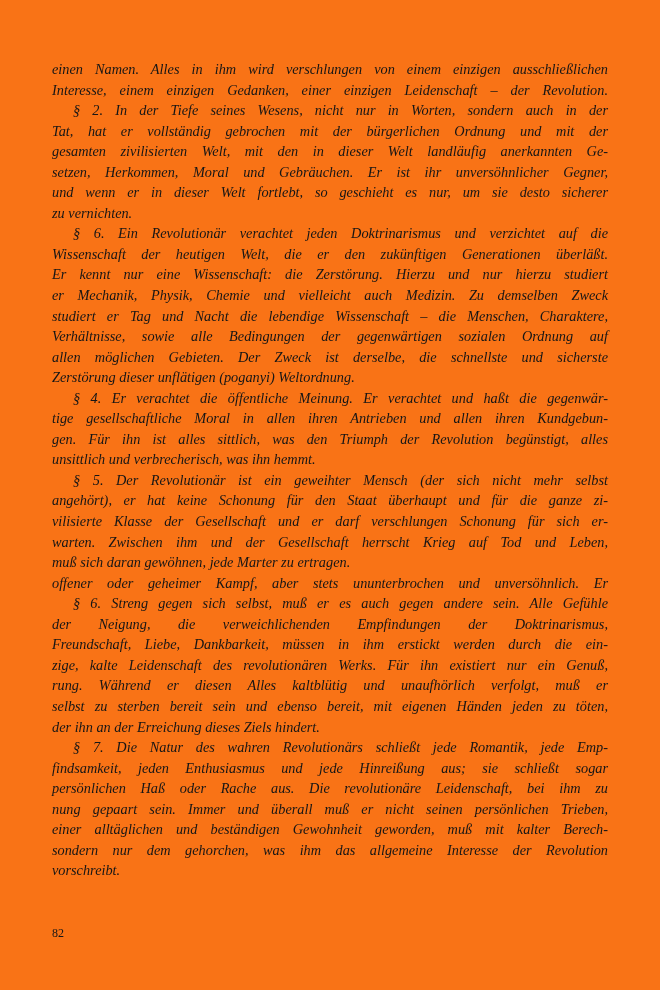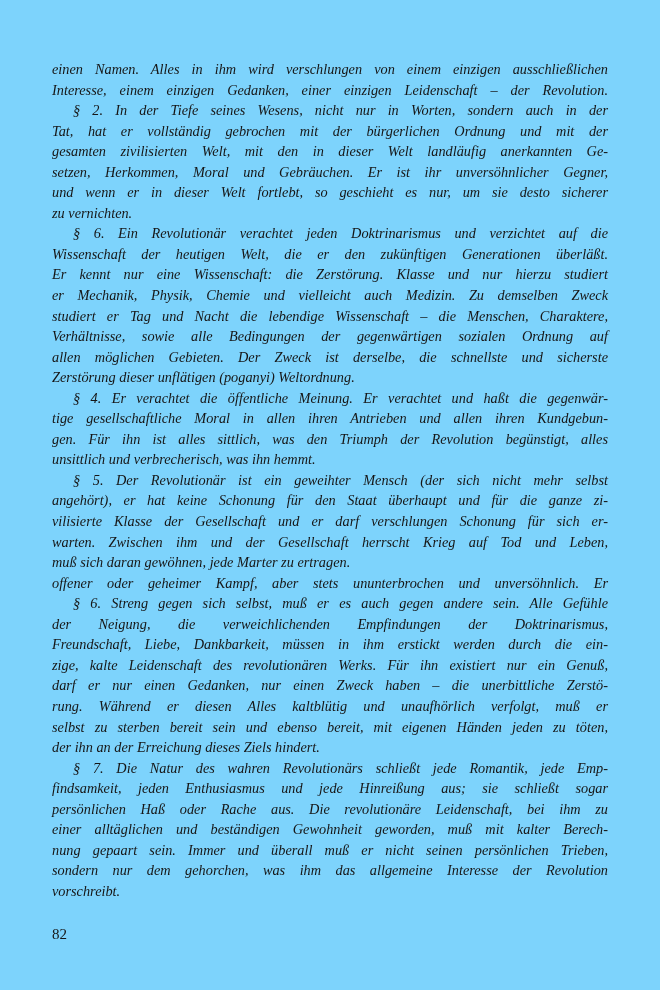--- a/index.html
+++ b/index.html
@@ -4,21 +4,21 @@
 <style>
   html, body {
     margin: 0;
     padding: 0;
     background: #ffffff;
   }
   .page {
     position: relative;
     width: 660px;
     height: 990px;
-    background: #7dd3fc;
+    background: #f97316;
     overflow: hidden;
     font-family: "Liberation Serif", "DejaVu Serif", serif;
     color: #161616;
   }
   .text-block {
     position: absolute;
     left: 52px;
     top: 59px;
     width: 556px;
     font-style: italic;
@@ -36,21 +36,21 @@
     text-align-last: justify;
   }
   .para.indent .line:first-child {
     text-indent: 21px;
   }
   .page-number {
     position: absolute;
     left: 52px;
     top: 926px;
     font-style: normal;
-    font-size: 15px;
+    font-size: 12px;
     color: #161616;
   }
 </style>
 </head>
 <body>
 
 <div class="page">
   <div class="text-block" id="paragraphs">
       <div class="para">
         <div class="line just">einen Namen. Alles in ihm wird verschlungen von einem einzigen ausschließlichen</div>
@@ -60,21 +60,21 @@
         <div class="line just">§ 2. In der Tiefe seines Wesens, nicht nur in Worten, sondern auch in der</div>
         <div class="line just">Tat, hat er vollständig gebrochen mit der bürgerlichen Ordnung und mit der</div>
         <div class="line just">gesamten zivilisierten Welt, mit den in dieser Welt landläufig anerkannten Ge-</div>
         <div class="line just">setzen, Herkommen, Moral und Gebräuchen. Er ist ihr unversöhnlicher Gegner,</div>
         <div class="line just">und wenn er in dieser Welt fortlebt, so geschieht es nur, um sie desto sicherer</div>
         <div class="line">zu vernichten.</div>
       </div>
       <div class="para indent">
         <div class="line just">§ 6. Ein Revolutionär verachtet jeden Doktrinarismus und verzichtet auf die</div>
         <div class="line just">Wissenschaft der heutigen Welt, die er den zukünftigen Generationen überläßt.</div>
-        <div class="line just">Er kennt nur eine Wissenschaft: die Zerstörung. Klasse und nur hierzu studiert</div>
+        <div class="line just">Er kennt nur eine Wissenschaft: die Zerstörung. Hierzu und nur hierzu studiert</div>
         <div class="line just">er Mechanik, Physik, Chemie und vielleicht auch Medizin. Zu demselben Zweck</div>
         <div class="line just">studiert er Tag und Nacht die lebendige Wissenschaft – die Menschen, Charaktere,</div>
         <div class="line just">Verhältnisse, sowie alle Bedingungen der gegenwärtigen sozialen Ordnung auf</div>
         <div class="line just">allen möglichen Gebieten. Der Zweck ist derselbe, die schnellste und sicherste</div>
         <div class="line">Zerstörung dieser unflätigen (poganyi) Weltordnung.</div>
       </div>
       <div class="para indent">
         <div class="line just">§ 4. Er verachtet die öffentliche Meinung. Er verachtet und haßt die gegenwär-</div>
         <div class="line just">tige gesellschaftliche Moral in allen ihren Antrieben und allen ihren Kundgebun-</div>
         <div class="line just">gen. Für ihn ist alles sittlich, was den Triumph der Revolution begünstigt, alles</div>
@@ -86,29 +86,28 @@
         <div class="line just">vilisierte Klasse der Gesellschaft und er darf verschlungen Schonung für sich er-</div>
         <div class="line just">warten. Zwischen ihm und der Gesellschaft herrscht Krieg auf Tod und Leben,</div>
         <div class="line">muß sich daran gewöhnen, jede Marter zu ertragen.</div>
         <div class="line just">offener oder geheimer Kampf, aber stets ununterbrochen und unversöhnlich. Er</div>
       </div>
       <div class="para indent">
         <div class="line just">§ 6. Streng gegen sich selbst, muß er es auch gegen andere sein. Alle Gefühle</div>
         <div class="line just">der Neigung, die verweichlichenden Empfindungen der Doktrinarismus,</div>
         <div class="line just">Freundschaft, Liebe, Dankbarkeit, müssen in ihm erstickt werden durch die ein-</div>
         <div class="line just">zige, kalte Leidenschaft des revolutionären Werks. Für ihn existiert nur ein Genuß,</div>
-        <div class="line just">darf er nur einen Gedanken, nur einen Zweck haben – die unerbittliche Zerstö-</div>
         <div class="line just">rung. Während er diesen Alles kaltblütig und unaufhörlich verfolgt, muß er</div>
         <div class="line just">selbst zu sterben bereit sein und ebenso bereit, mit eigenen Händen jeden zu töten,</div>
         <div class="line">der ihn an der Erreichung dieses Ziels hindert.</div>
       </div>
       <div class="para indent">
         <div class="line just">§ 7. Die Natur des wahren Revolutionärs schließt jede Romantik, jede Emp-</div>
         <div class="line just">findsamkeit, jeden Enthusiasmus und jede Hinreißung aus; sie schließt sogar</div>
         <div class="line just">persönlichen Haß oder Rache aus. Die revolutionäre Leidenschaft, bei ihm zu</div>
+        <div class="line just">nung gepaart sein. Immer und überall muß er nicht seinen persönlichen Trieben,</div>
         <div class="line just">einer alltäglichen und beständigen Gewohnheit geworden, muß mit kalter Berech-</div>
-        <div class="line just">nung gepaart sein. Immer und überall muß er nicht seinen persönlichen Trieben,</div>
         <div class="line just">sondern nur dem gehorchen, was ihm das allgemeine Interesse der Revolution</div>
         <div class="line">vorschreibt.</div>
       </div>
     </div>
   <div class="page-number">82</div>
 </div>
 
 </body></html>

